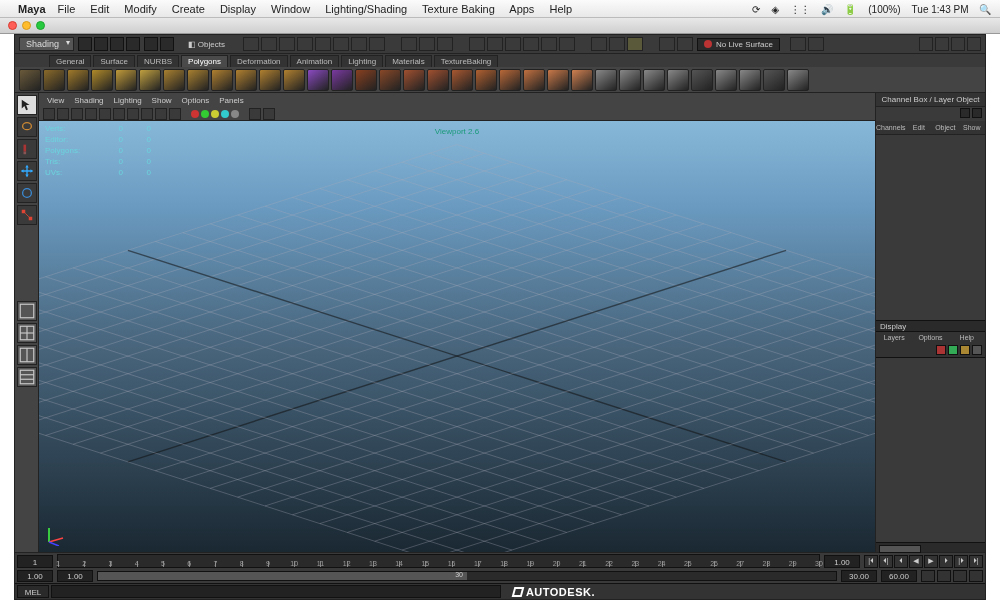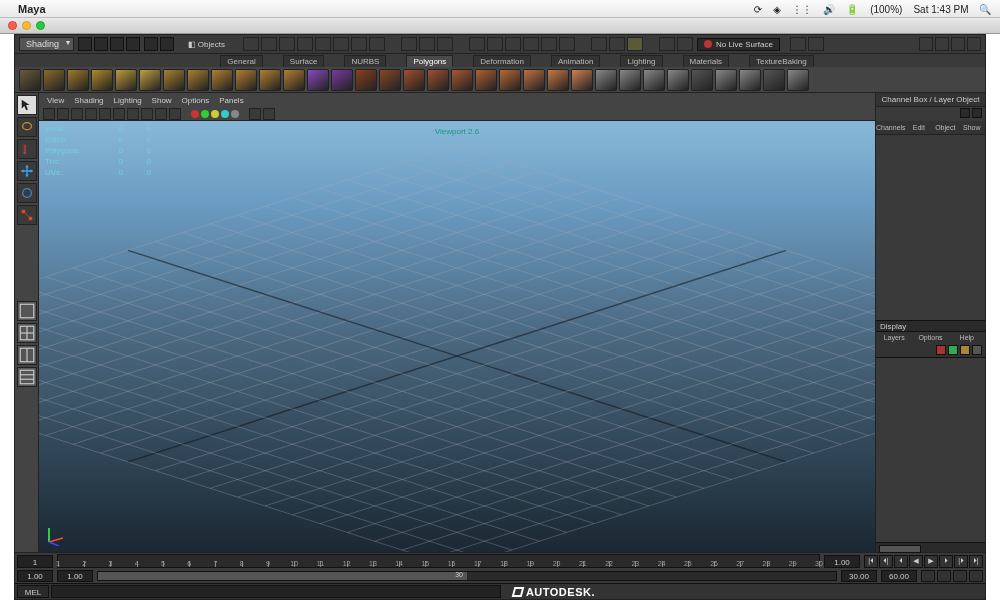--- a/index.html
+++ b/index.html
@@ -34,21 +34,21 @@
 .tool-toggles { display: flex; gap: 2px; }
 .tool-toggles .tg { width: 16px; height: 14px; background: #3a3a3a; border: 1px solid #222; }
 .tool-toggles .tg.hl { background: #5a5a3a; }
 .live-surface { display: flex; align-items: center; gap: 4px; background: #2a2a2a; border: 1px solid #111; padding: 1px 6px; }
 .live-surface .dot { width: 8px; height: 8px; border-radius: 50%; background: #b33; }
 .live-surface span { color: #ccc; font-size: 8px; }
 .right-toggles { display: flex; gap: 2px; margin-left: auto; }
 .right-toggles .tg { width: 14px; height: 14px; background: #3a3a3a; border: 1px solid #222; }
 
 
-.shelf-tabs { height: 14px; background: #3a3a3a; display: flex; align-items: flex-end; padding-left: 34px; gap: 20px; border-top: 1px solid #222; justify-content: center; }
+.shelf-tabs { height: 14px; background: #3a3a3a; display: flex; align-items: flex-end; padding-left: 34px; gap: 2px; border-top: 1px solid #222; }
 .shelf-tabs .tab { font-size: 8px; color: #bbb; padding: 1px 6px; background: #333; border: 1px solid #222; border-bottom: none; }
 .shelf-tabs .tab.active { background: #4a4a4a; color: #fff; }
 
 
 .shelf-buttons { height: 26px; background: #444; display: flex; align-items: center; padding: 0 4px; gap: 2px; border-bottom: 1px solid #222; }
 .shelf-buttons .sb { width: 22px; height: 22px; border: 1px solid #222; border-radius: 2px; }
 
 
 .content { flex: 1; display: flex; min-height: 0; }
 
@@ -116,29 +116,41 @@
 .cmdline .feedback { flex: 1; height: 13px; background: #222; border: 1px solid #111; color: #ccc; font-size: 8px; line-height: 13px; padding-left: 6px; margin: 0 2px; }
 .cmdline .logo { width: 100px; color: #fff; font-size: 11px; font-weight: bold; text-align: right; padding-right: 6px; letter-spacing: 0.5px; font-family: Arial; }
 .cmdline .logo .mark { display:inline-block; width:10px; height:10px; border:2px solid #fff; transform: skewX(-15deg); margin-right:3px; vertical-align:-1px;}
 </style>
 </head>
 <body>
 
 <div class="mac-menubar">
   <span class="apple"></span>
   <span class="app-name">Maya</span>
+  <span class="menus">
+    <span>File</span>
+    <span>Edit</span>
+    <span>Modify</span>
+    <span>Create</span>
+    <span>Display</span>
+    <span>Window</span>
+    <span>Lighting/Shading</span>
+    <span>Texture Baking</span>
+    <span>Apps</span>
+    <span>Help</span>
+  </span>
   <span class="spacer"></span>
   <span class="status">
     <span>⟳</span>
     <span>◈</span>
     <span>⋮⋮</span>
     <span>🔊</span>
     <span>🔋</span>
     <span>(100%)</span>
-    <span>Sat 1:43 PM</span>
+    <span>Tue 1:43 PM</span>
     <span>🔍</span>
   </span>
 </div>
 
 <div class="titlebar">
   <div class="traffic">
     <span class="r"></span>
     <span class="y"></span>
     <span class="g"></span>
   </div>

